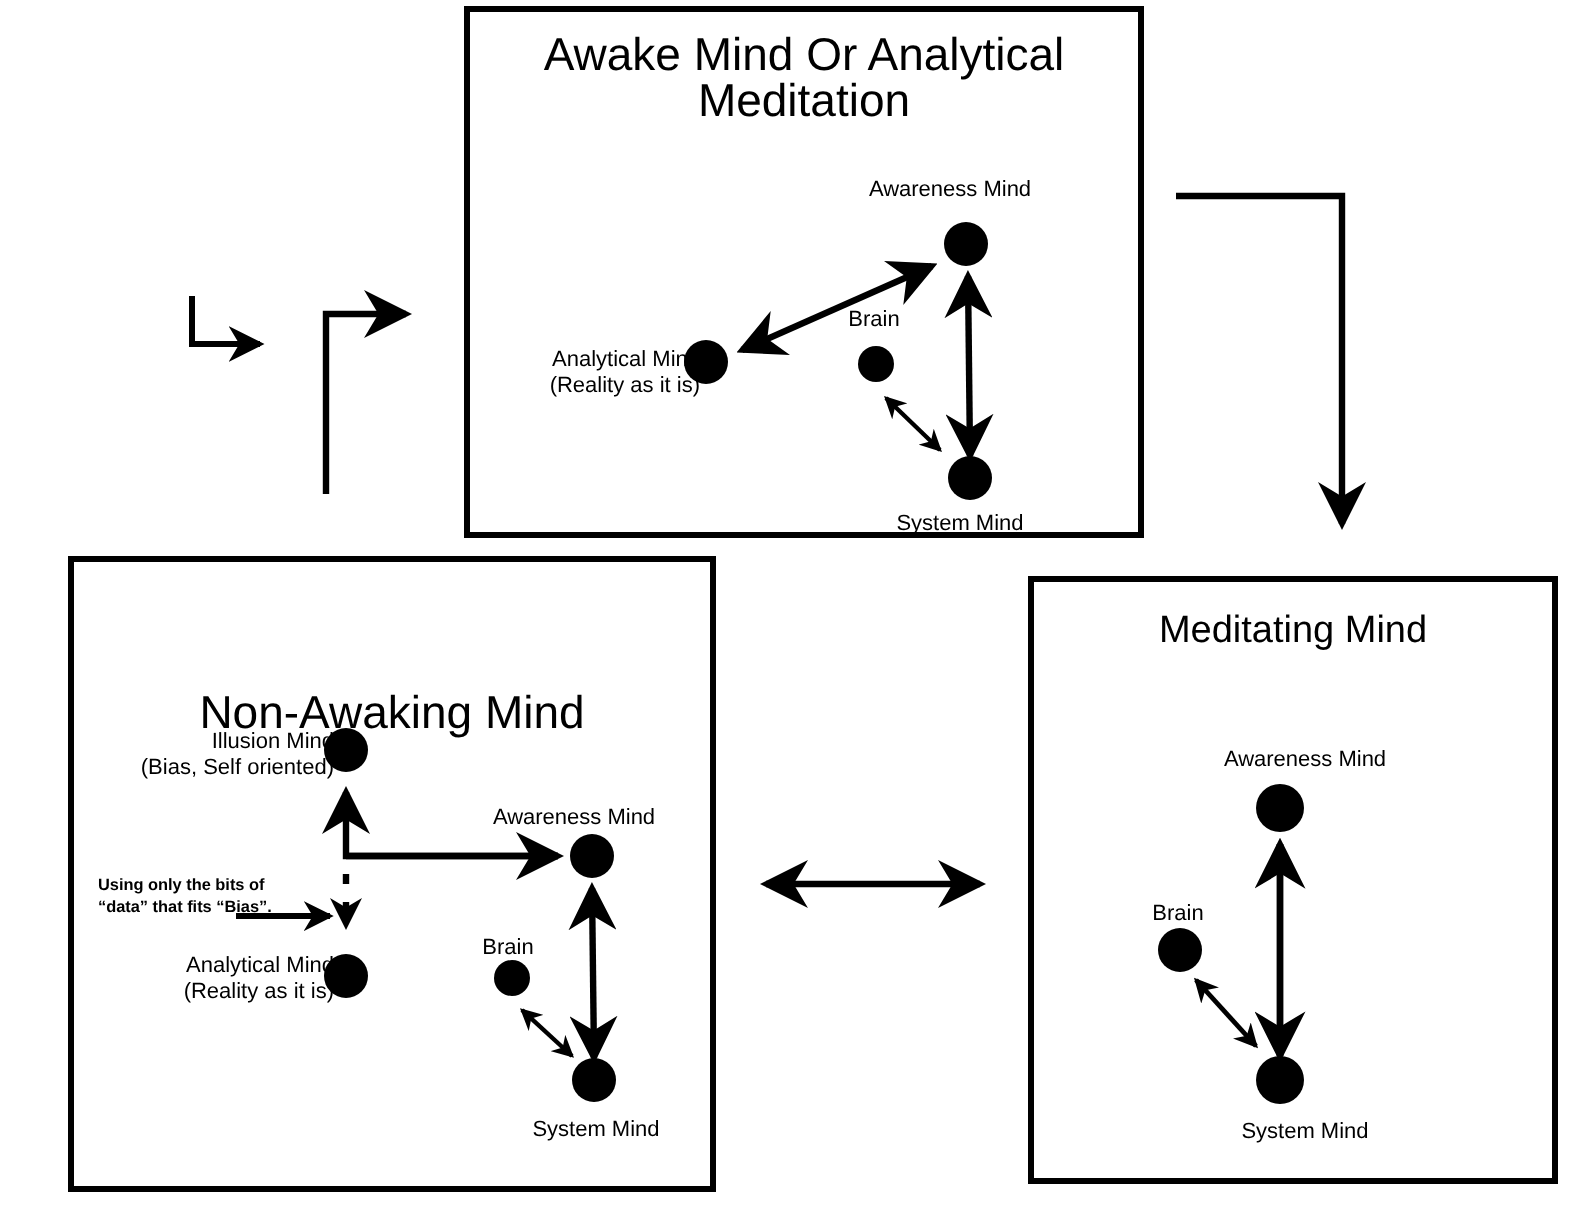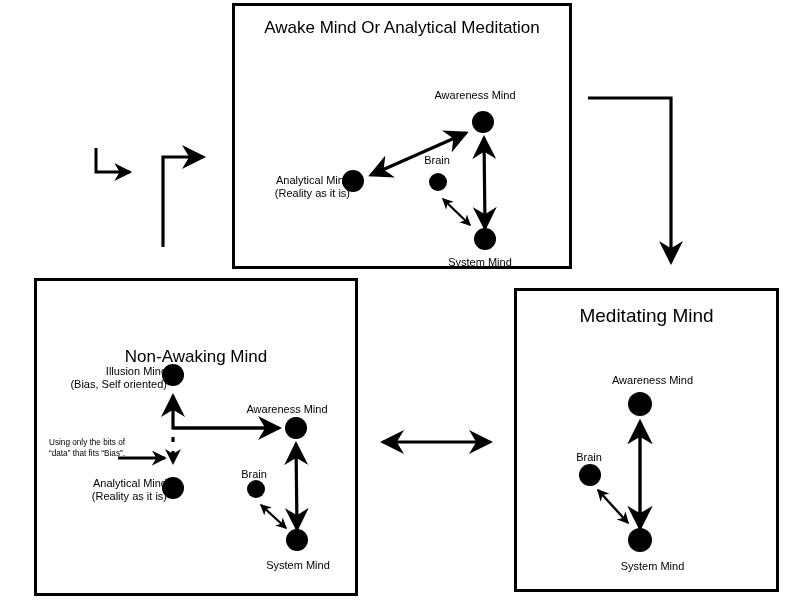--- a/index.html
+++ b/index.html
@@ -3,21 +3,21 @@
 <meta charset="utf-8">
 <style>
   html,body{margin:0;padding:0;background:#ffffff;}
   body{width:792px;height:612px;position:relative;overflow:hidden;
        font-family:"Liberation Sans","DejaVu Sans",sans-serif;color:#000;}
   .stage{position:absolute;left:0;top:0;width:792px;height:612px;}
   svg.layer{position:absolute;left:0;top:0;width:792px;height:612px;}
   .box{position:absolute;border:3px solid #000;background:#fff;box-sizing:border-box;}
   .quote{position:absolute;left:12px;top:58px;width:215px;font-size:11.5px;line-height:15.5px;
          letter-spacing:.1px;white-space:pre-line;}
-  .boxtitle{position:absolute;width:100%;text-align:center;font-size:17px;line-height:23px;}
+  .boxtitle{position:absolute;width:100%;text-align:center;font-size:23px;line-height:23px;}
   .nodelabel{position:absolute;font-size:11px;line-height:12.5px;text-align:center;white-space:pre-line;}
   .nl-left{text-align:right;}
   .sidenote{position:absolute;font-size:8.2px;line-height:11px;text-align:left;white-space:pre-line;}
 </style>
 </head>
 <body>
 
 <div class="stage">
 
 
@@ -32,21 +32,21 @@
     <div class="nodelabel" style="left:172px;top:148px;width:60px;">Brain</div>
     <div class="nodelabel" style="left:190px;top:250px;width:110px;">System Mind</div>
   </div>
 
   <div class="box" style="left:34px;top:278px;width:324px;height:318px;">
     <div class="boxtitle" style="top:28px;margin-top:36px;">Non-Awaking Mind</div>
 
     <div class="nodelabel nl-left" style="left:10px;top:84px;width:120px;">Illusion Mind
 (Bias, Self oriented)</div>
     <div class="nodelabel" style="left:190px;top:122px;width:120px;">Awareness Mind</div>
-    <div class="sidenote" style="left:12px;top:156px;width:110px;">Using only the  bits of
+    <div class="sidenote" style="left:12px;top:156px;width:110px;font-weight:bold;">Using only the  bits of
 “data” that fits “Bias”.</div>
     <div class="nodelabel nl-left" style="left:10px;top:196px;width:120px;">Analytical Mind
 (Reality as it is)</div>
     <div class="nodelabel" style="left:187px;top:187px;width:60px;">Brain</div>
     <div class="nodelabel" style="left:206px;top:278px;width:110px;">System Mind</div>
   </div>
 
   <div class="box" style="left:514px;top:288px;width:265px;height:304px;">
     <div class="boxtitle" style="top:13px;font-size:19px;">Meditating Mind</div>
 

